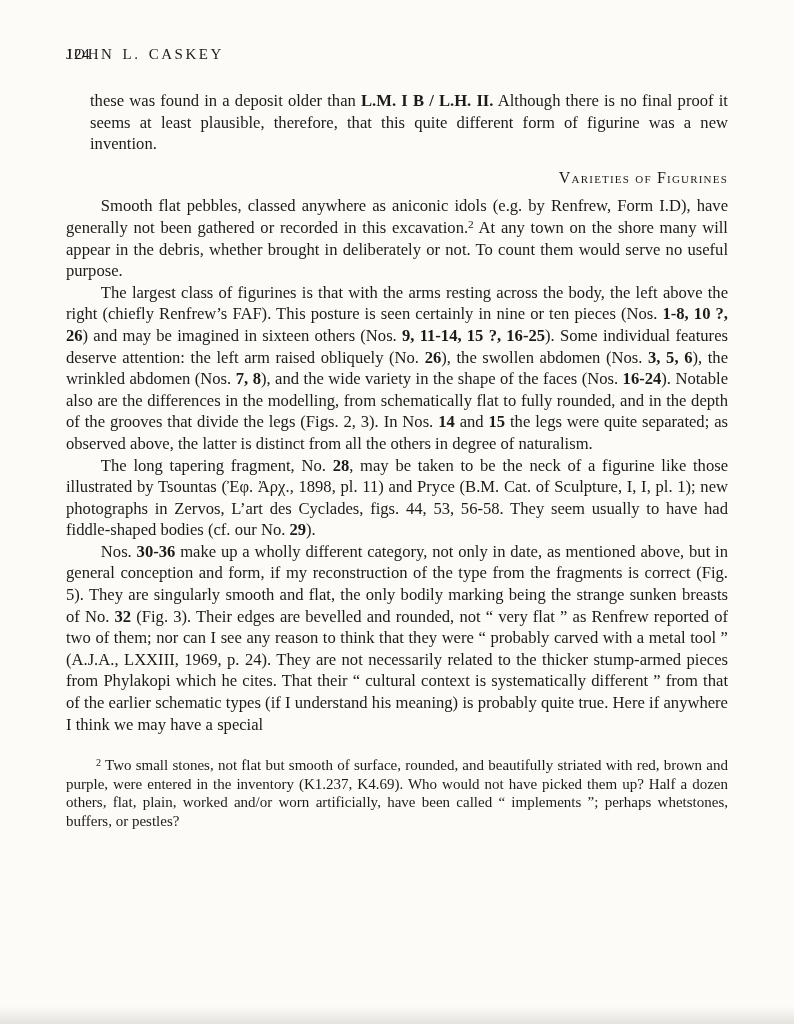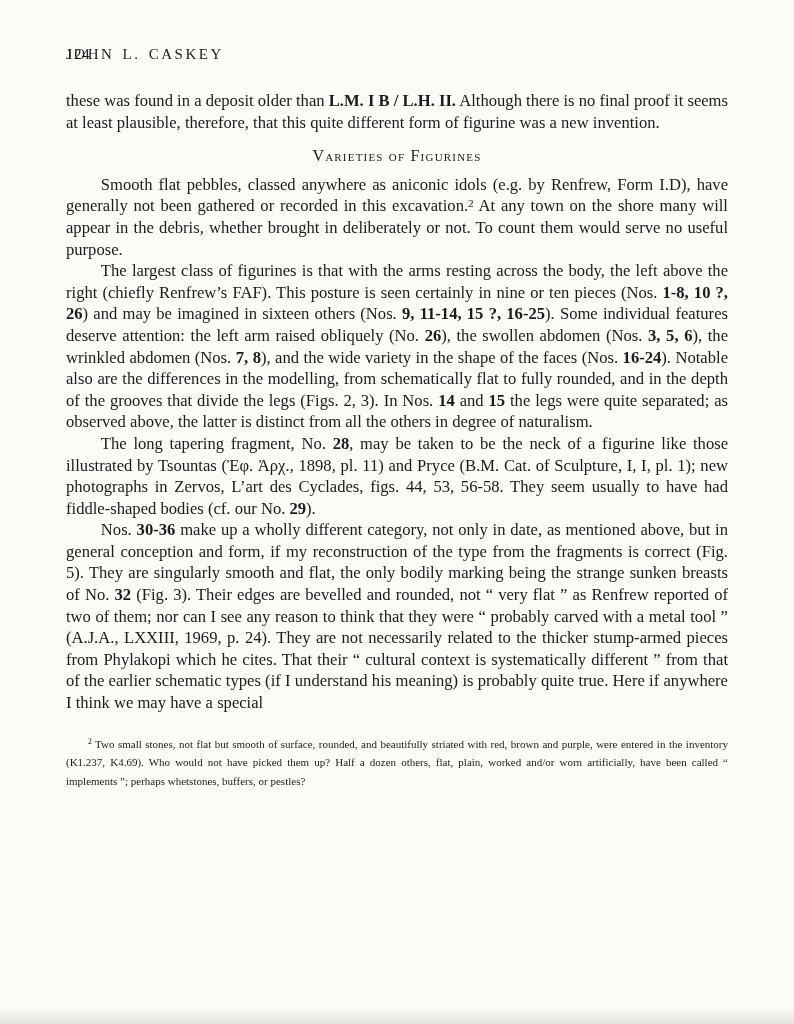--- a/index.html
+++ b/index.html
@@ -42,33 +42,34 @@
     font-size: 16.6px;
     line-height: 21.6px;
     text-align: justify;
   }
   .para {
     margin: 0;
     text-indent: 2.1em;
   }
   .para.no-indent {
     text-indent: 0;
+    margin-left: 24px;
   }
   .section-heading {
     margin: 12px 0 7px 0;
     font-size: 16px;
     font-weight: normal;
     font-variant: small-caps;
     letter-spacing: 1.2px;
     text-indent: 0;
-    text-align: center;
+    text-align: right;
   }
   .footnote {
     margin-top: 21px;
-    font-size: 11px;
+    font-size: 15px;
     line-height: 18.5px;
     text-align: justify;
     text-indent: 2em;
   }
   sup {
     font-size: 68%;
     line-height: 0;
     position: relative;
     top: -0.42em;
     vertical-align: baseline;

